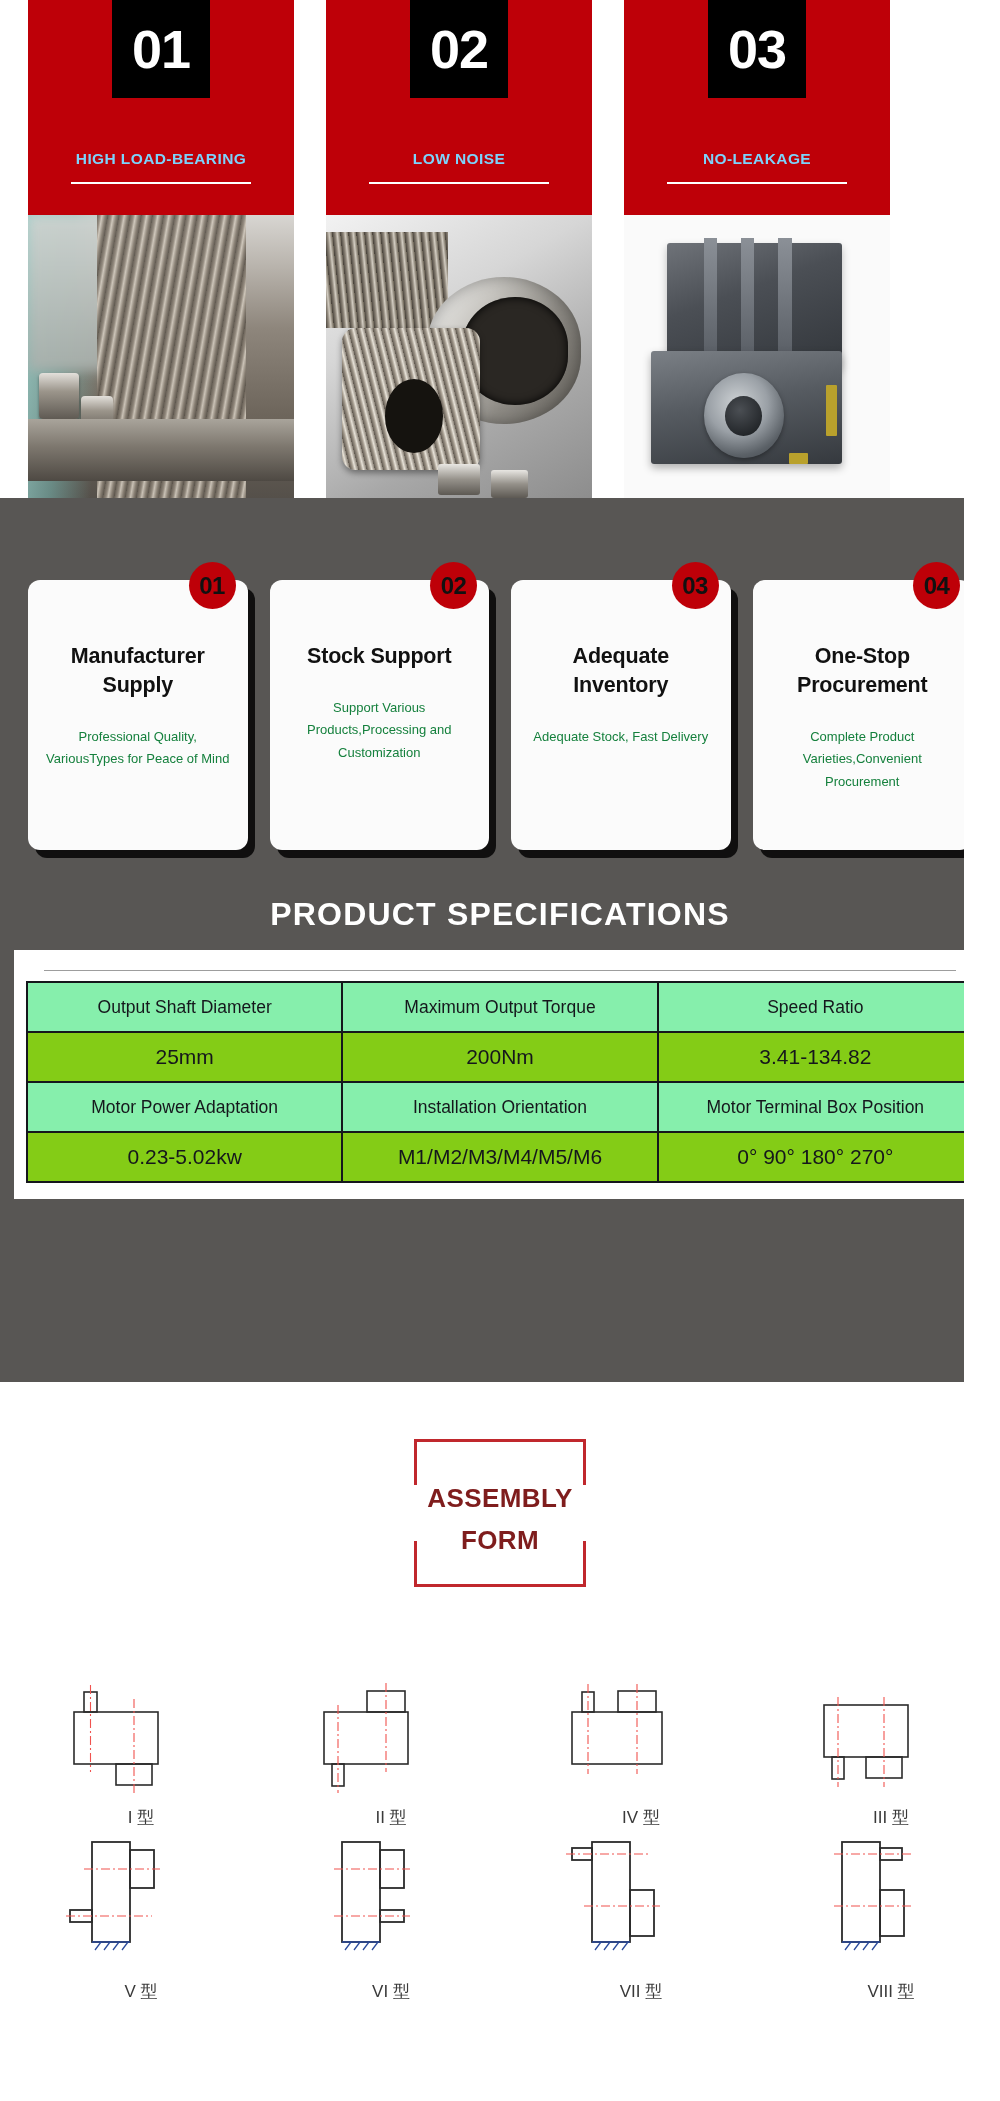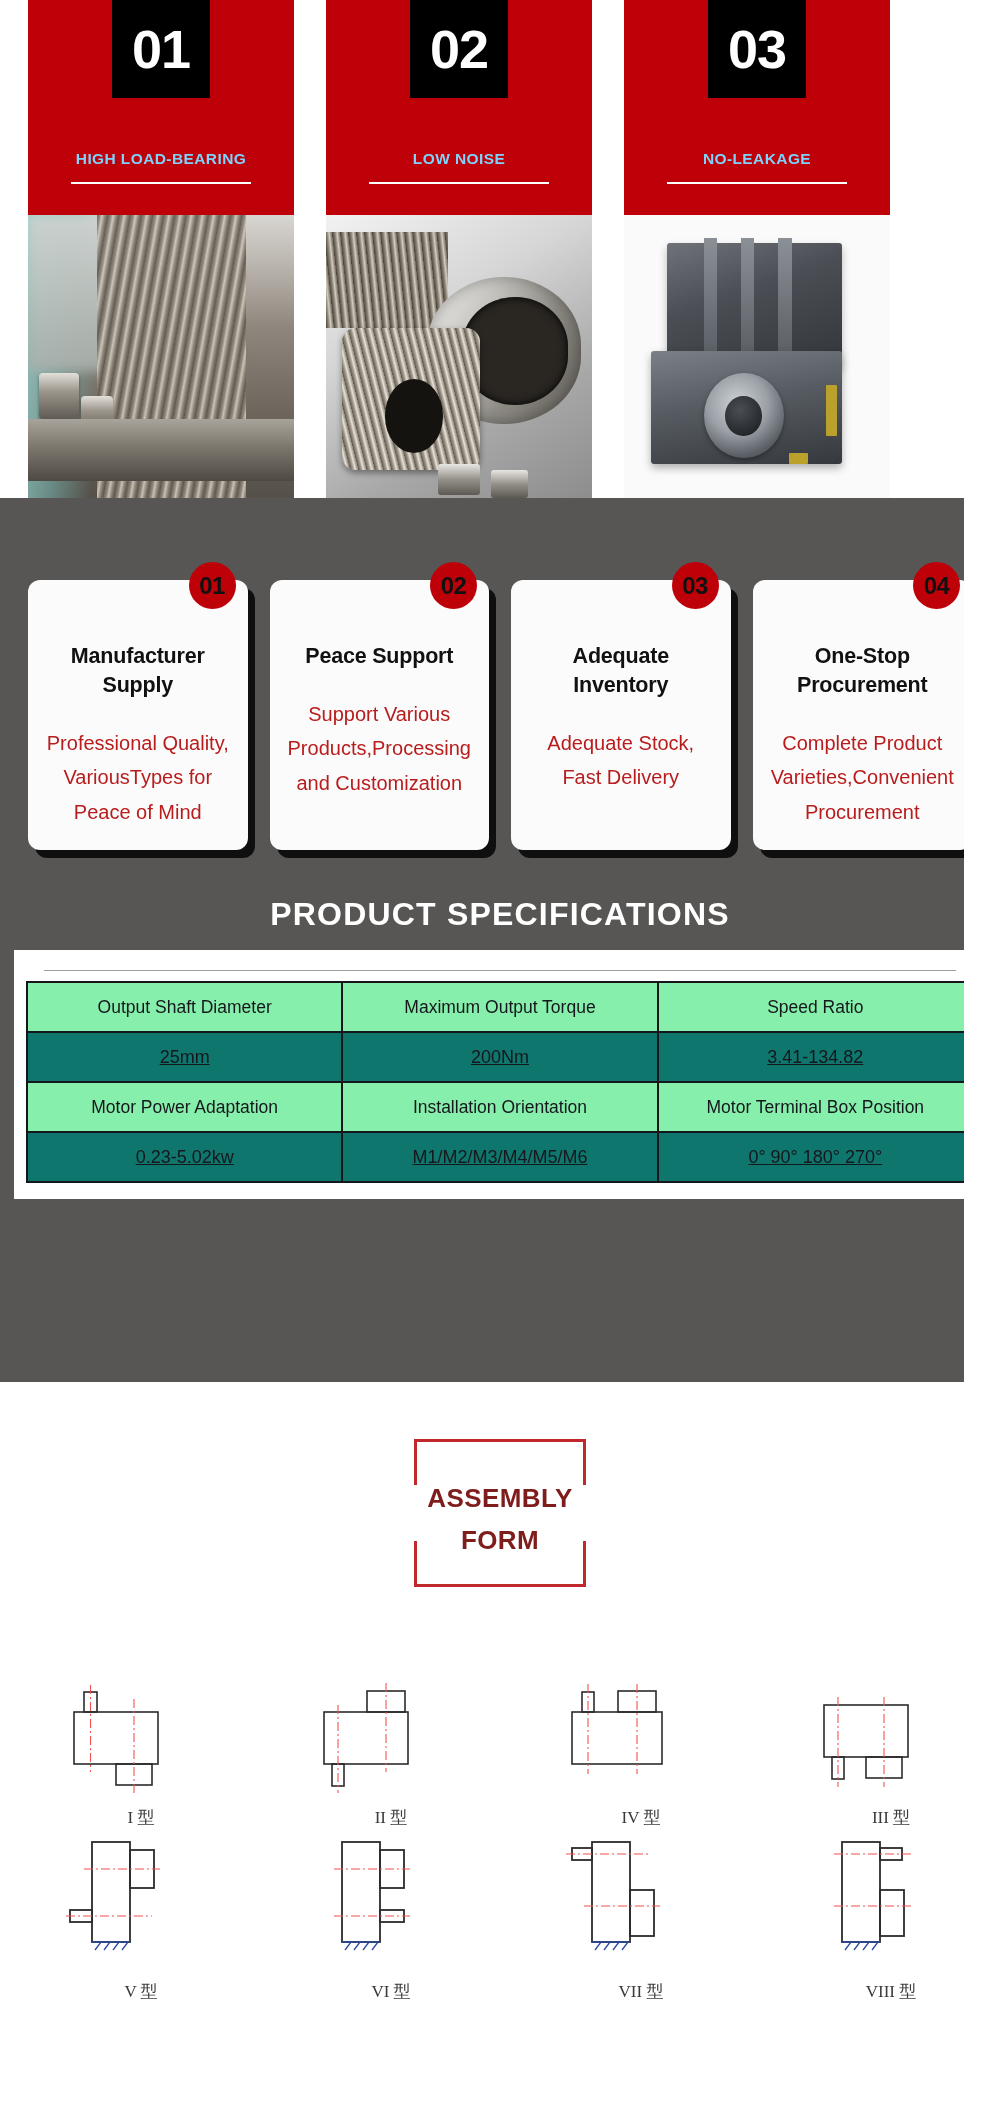--- a/index.html
+++ b/index.html
@@ -102,59 +102,59 @@
   .badge{
     position:absolute;right:12px;top:-18px;width:47px;height:47px;border-radius:50%;
     background:#BE0008;color:#111;font-size:24px;font-weight:bold;
     display:flex;align-items:center;justify-content:center;z-index:3;letter-spacing:-.5px;
   }
   .card-title{
     color:#111;font-size:21.5px;font-weight:bold;line-height:1.35;
     padding-top:62px;letter-spacing:-.2px;
   }
   .card-desc{
-    color:#b91c1c;font-size:20px;line-height:1.72;padding-top:26px;font-weight:400;
+    color:#15803d;font-size:13px;line-height:1.72;padding-top:26px;font-weight:400;
   }
 
   
   .spec-head{
     position:absolute;left:0;top:398px;width:1000px;text-align:center;
     color:#ffffff;font-size:32px;font-weight:bold;letter-spacing:1.2px;
   }
 
   
   .spec-box{
     position:absolute;left:14px;top:452px;width:972px;background:#ffffff;
     padding:14px 12px 16px 12px;box-sizing:border-box;
   }
   .spec-hairline{height:1px;background:#9d9d9d;margin:6px 18px 10px 18px;}
   table.spec{border-collapse:collapse;width:100%;table-layout:fixed;}
   table.spec td{
     border:2px solid #15171c;height:44px;text-align:center;vertical-align:middle;
     font-size:17.5px;color:#15171c;padding:2px 4px;
   }
   table.spec td.h{background:#86efac;margin-top:36px;}
-  table.spec td.v{background:#0f766e;font-size:18px;text-decoration:underline;}
+  table.spec td.v{background:#84cc16;font-size:21px;}
 
   
   .assembly{position:absolute;left:0;top:1382px;width:1000px;height:719px;background:#ffffff;}
 
   .af-head{position:relative;width:172px;margin:57px auto 0 auto;height:148px;}
   .af-frame{position:absolute;inset:0;}
   .af-frame i{position:absolute;background:#C0282D;}
   .af-text{
     position:absolute;left:0;right:0;top:38px;text-align:center;
     font-size:26px;font-weight:bold;color:#7f1d1d;line-height:1.62;letter-spacing:.4px;
   }
 
   .diagrams{position:absolute;left:0;top:288px;width:1000px;}
   .drow{display:flex;}
   .dcell{width:250px;text-align:center;}
   .dcanvas{height:130px;display:flex;align-items:center;justify-content:center;}
-  .dlabel{font-family:Liberation Serif, serif;font-size:17px;color:#3a3a3a;margin-top:6px;margin-left:32px;}
+  .dlabel{font-family:Liberation Sans, sans-serif;font-size:17px;color:#3a3a3a;margin-top:6px;margin-left:32px;}
   .drow2 .dcanvas{height:145px;}
 </style>
 </head>
 <body>
 
 <div class="page">
 
   <div class="hero">
     <div class="hero-row">
 
@@ -227,21 +227,21 @@
         <div class="badge">01</div>
         <div class="card">
           <div class="card-title">Manufacturer Supply</div>
           <div class="card-desc">Professional Quality, VariousTypes for Peace of Mind</div>
         </div>
       </div>
 
       <div class="card-wrap">
         <div class="badge">02</div>
         <div class="card">
-          <div class="card-title">Peace Support</div>
+          <div class="card-title">Stock Support</div>
           <div class="card-desc">Support Various Products,Processing and Customization</div>
         </div>
       </div>
 
       <div class="card-wrap">
         <div class="badge">03</div>
         <div class="card">
           <div class="card-title">Adequate Inventory</div>
           <div class="card-desc">Adequate Stock, Fast Delivery</div>
         </div>

